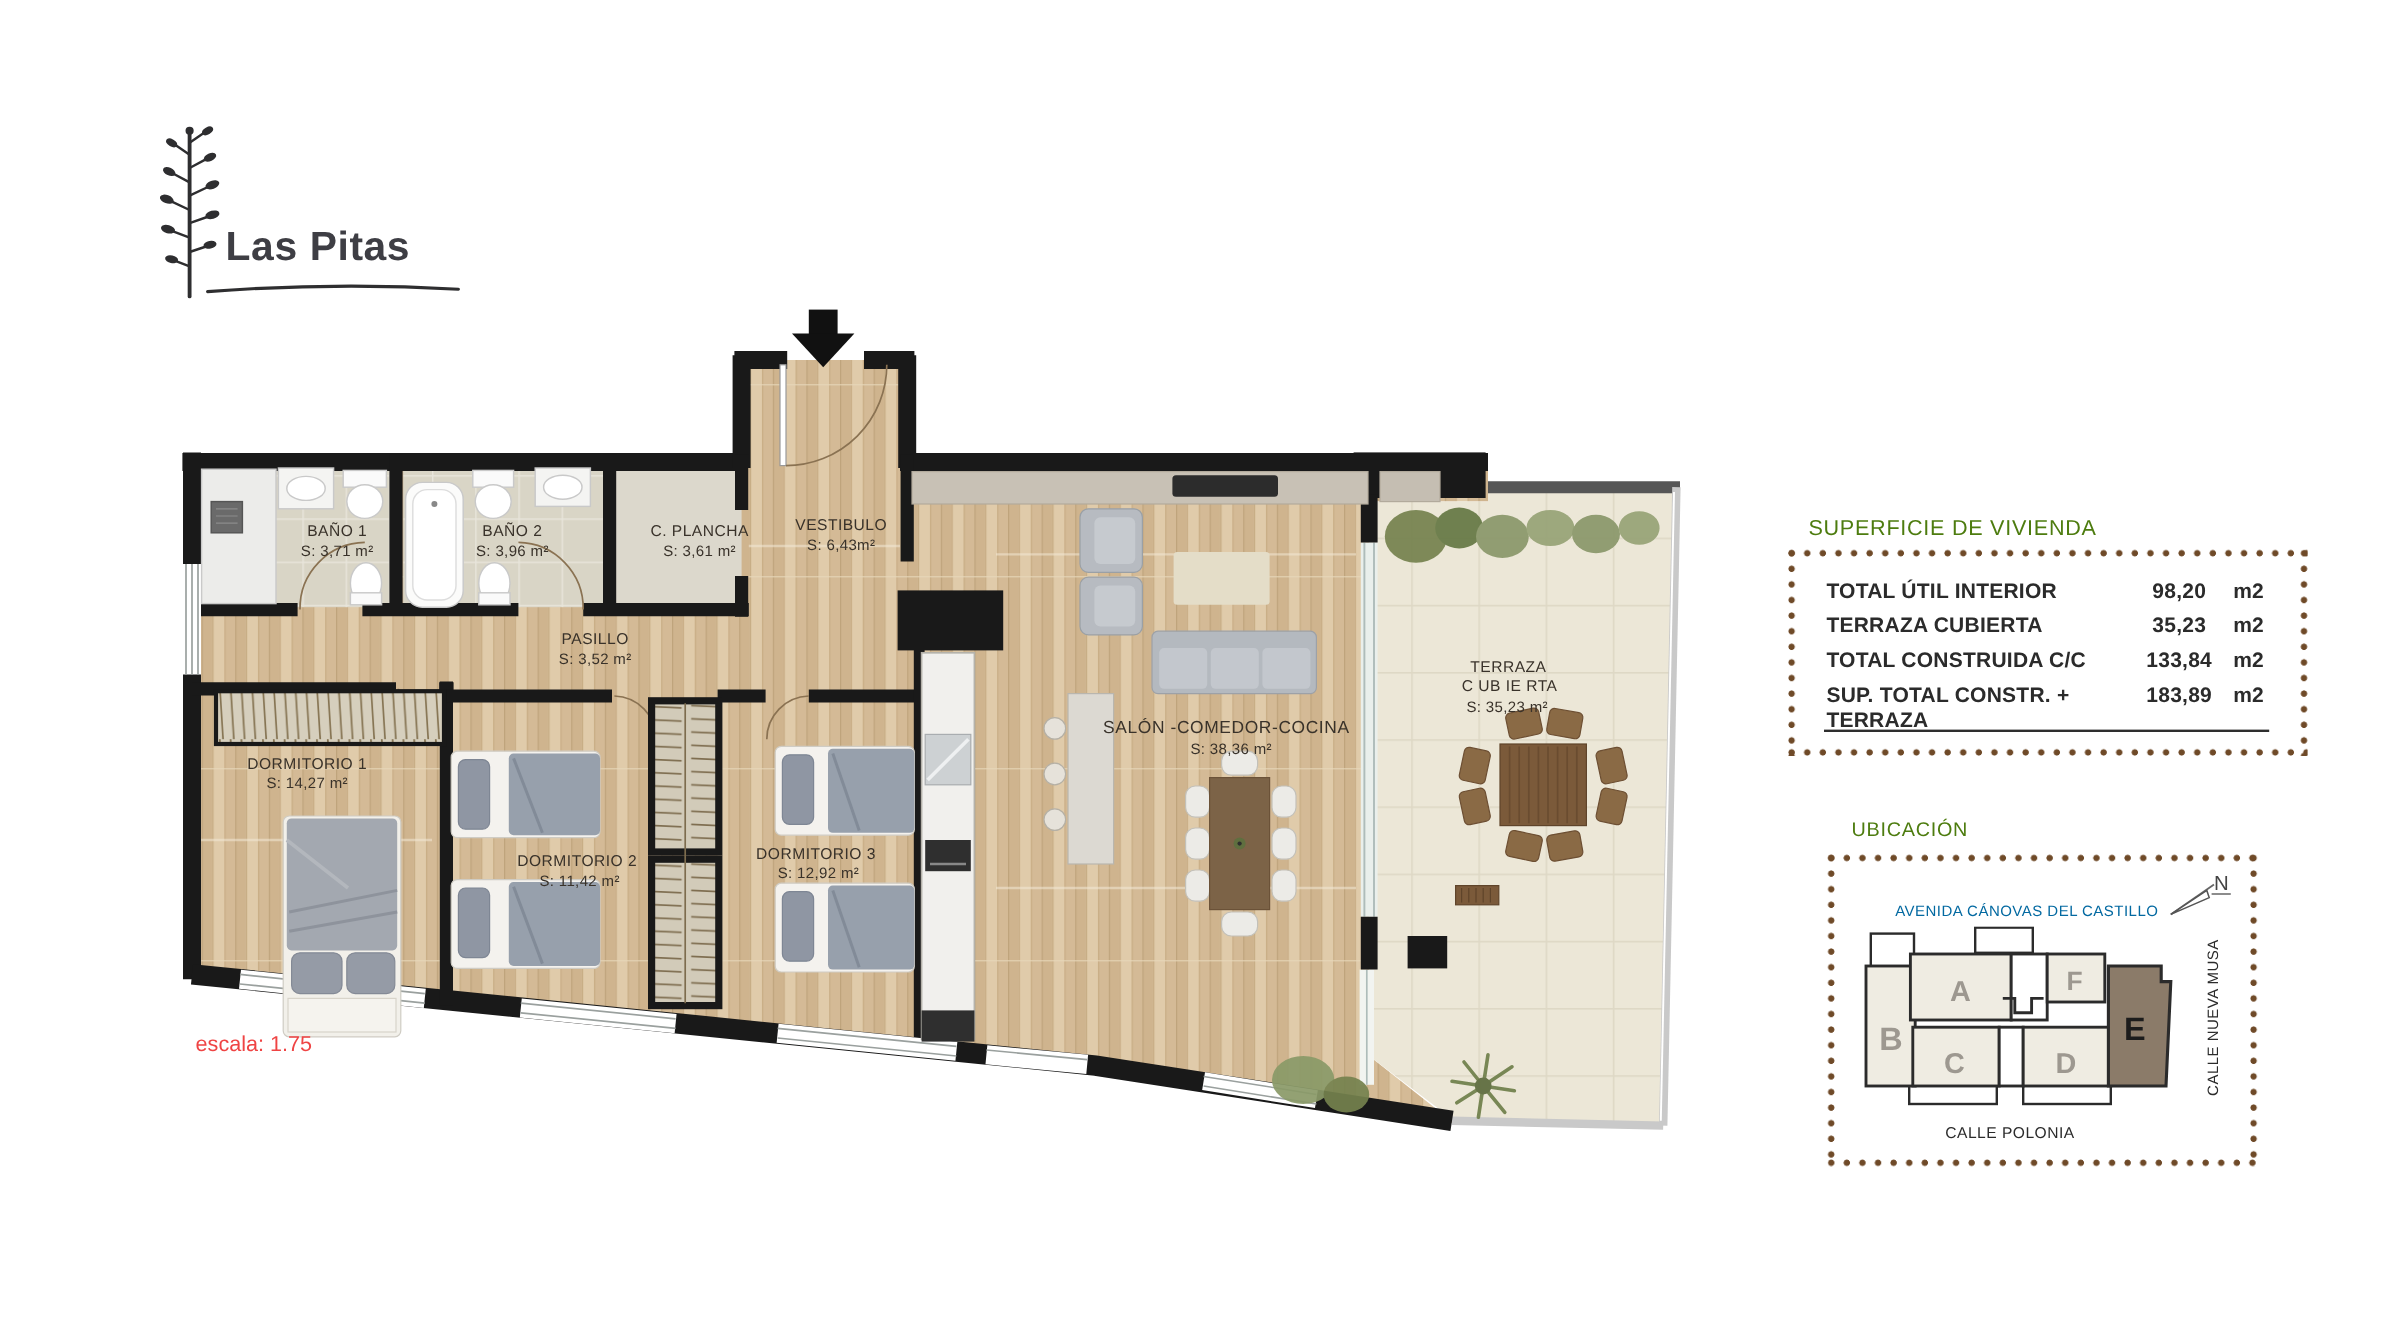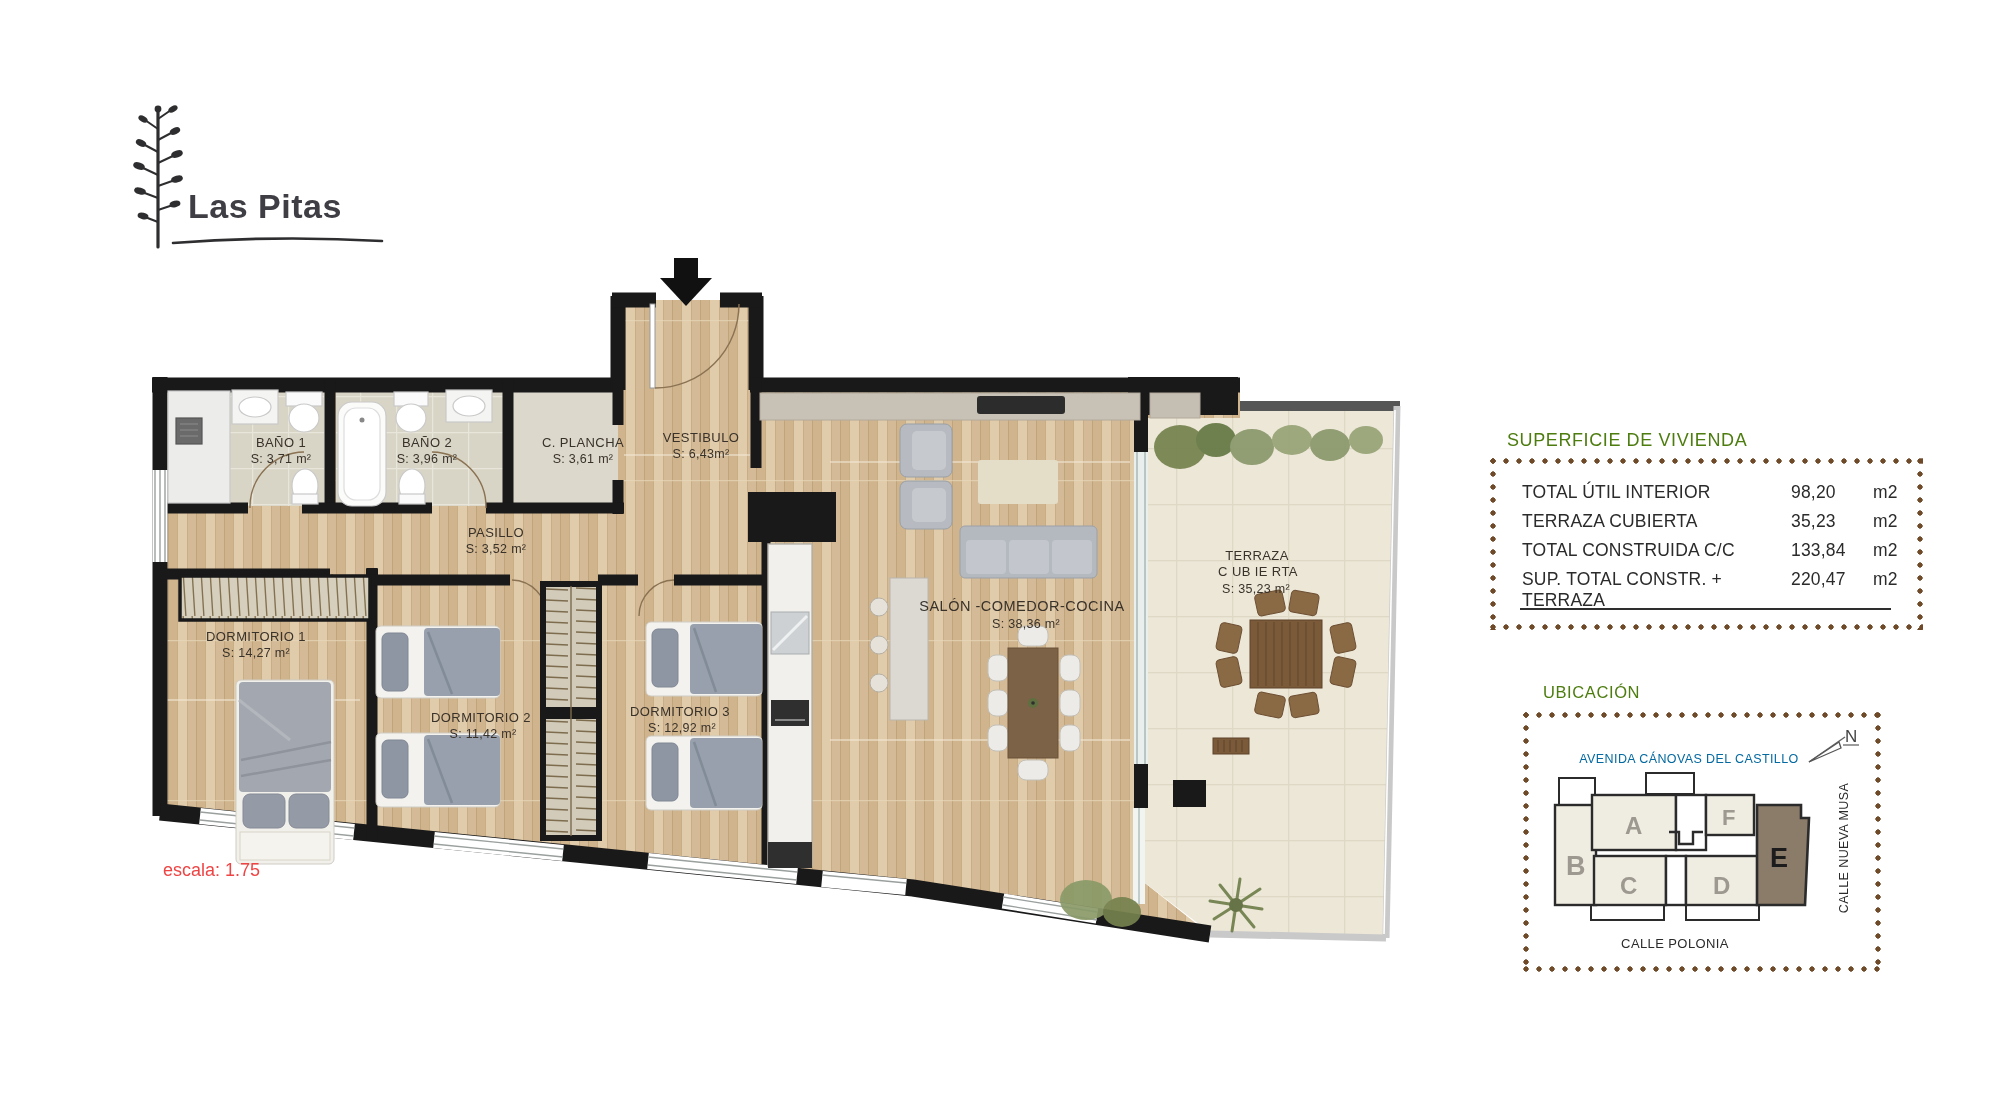--- a/index.html
+++ b/index.html
@@ -19,24 +19,24 @@
   .dotbox{position:absolute;}
   .dot-h{position:absolute;height:6px;left:0;right:0;
          background-image:radial-gradient(circle at 3px 3px,#6f4a28 2.4px,rgba(0,0,0,0) 2.9px);
          background-size:13px 6px;background-repeat:repeat-x;}
   .dot-v{position:absolute;width:6px;top:0;bottom:0;
          background-image:radial-gradient(circle at 3px 3px,#6f4a28 2.4px,rgba(0,0,0,0) 2.9px);
          background-size:6px 13px;background-repeat:repeat-y;}
 
   #surface-title{left:1507px;top:430px;}
   #surface-box{left:1490px;top:458px;width:433px;height:172px;}
-  #surface-rows{position:absolute;left:22px;right:4px;top:24px;}
+  #surface-rows{position:absolute;left:22px;right:16px;top:24px;font-weight:bold;}
   .srow{display:flex;align-items:baseline;height:29px;font-size:17.5px;color:#2b2b2b;letter-spacing:.2px;}
   .srow .lbl{flex:1;padding-left:10px;}
-  .srow .val{width:74px;text-align:left;}
+  .srow .val{width:74px;text-align:center;}
   .srow .unit{width:46px;padding-left:8px;}
   #surface-underline{position:absolute;left:30px;right:32px;top:150px;border-bottom:2px solid #2e2e2e;}
 
   #location-title{left:1543px;top:683px;font-size:16.5px;}
   #location-box{left:1523px;top:712px;width:358px;height:260px;}
   #street-top{position:absolute;left:30px;top:40px;width:272px;text-align:center;
               font-size:12.5px;color:#0369a1;letter-spacing:.4px;}
   #street-bottom{position:absolute;left:30px;top:224px;width:244px;text-align:center;
               font-size:13px;color:#2b2b2b;letter-spacing:.4px;}
   #street-right{position:absolute;left:242px;top:128px;width:160px;height:16px;
@@ -398,21 +398,21 @@
       <span class="val">35,23</span>
       <span class="unit">m2</span>
     </div>
     <div class="srow">
       <span class="lbl">TOTAL CONSTRUIDA C/C</span>
       <span class="val">133,84</span>
       <span class="unit">m2</span>
     </div>
     <div class="srow">
       <span class="lbl">SUP. TOTAL CONSTR. + TERRAZA</span>
-      <span class="val">220,47</span>
+      <span class="val">183,89</span>
       <span class="unit">m2</span>
     </div>
   </div>
   <div id="surface-underline"></div>
 </div>
 
 <div id="location-title" class="abs panel-title">UBICACIÓN</div>
 <div id="location-box" class="dotbox abs">
   <div class="dot-h" style="top:0"></div>
   <div class="dot-h" style="bottom:0"></div>

